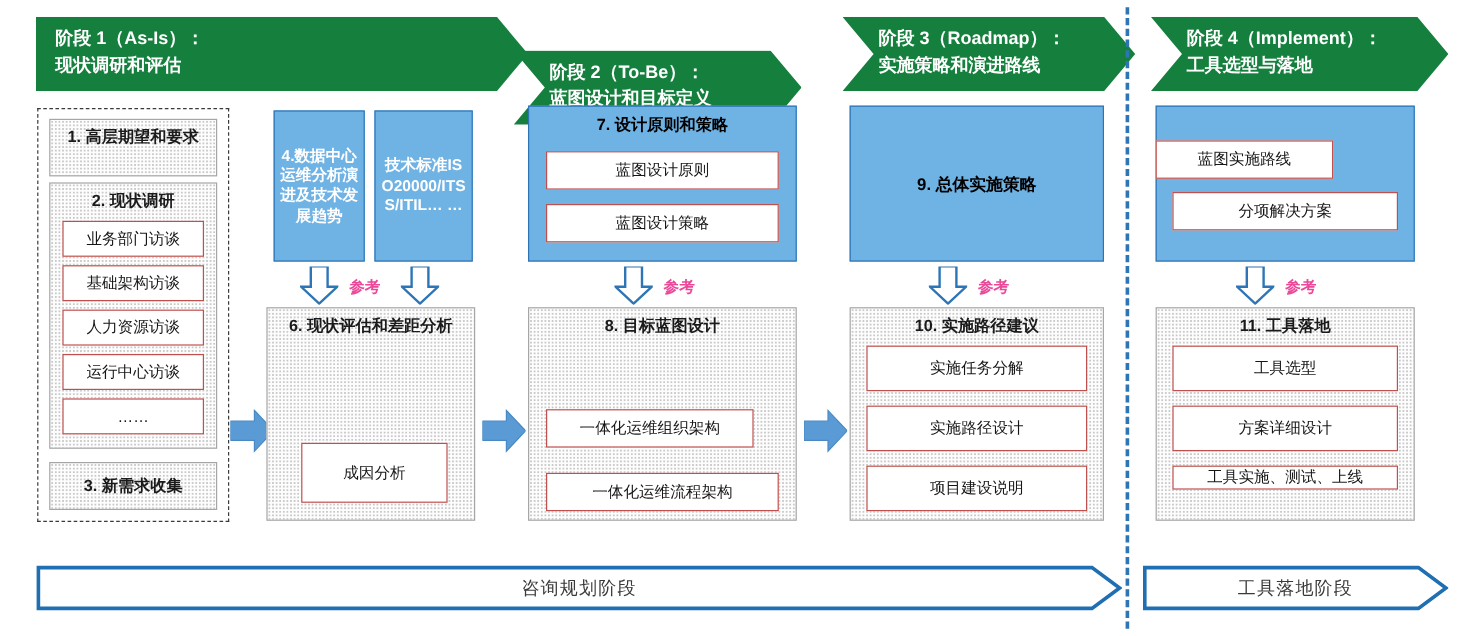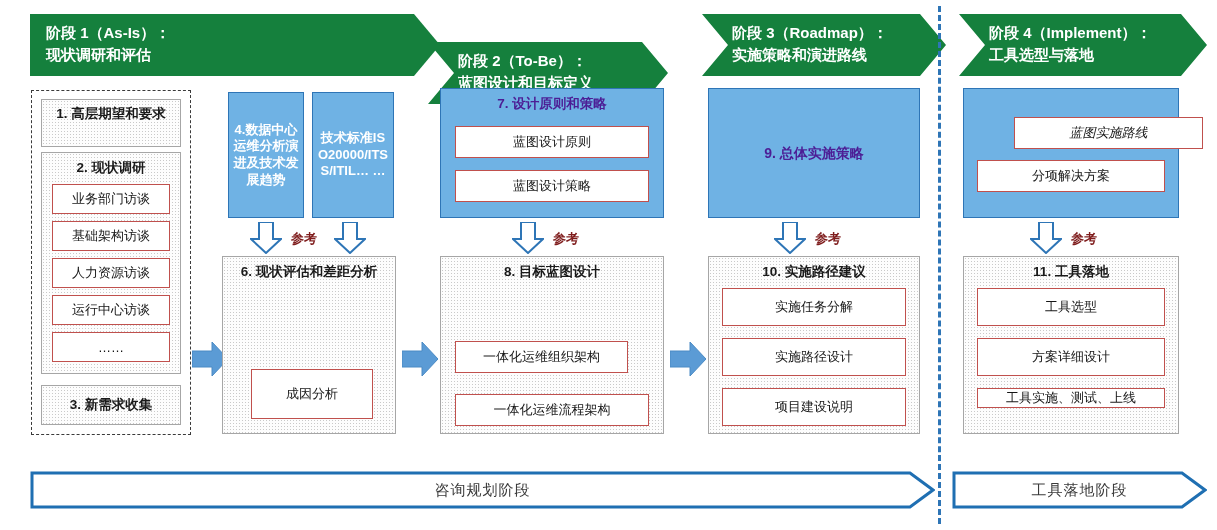--- a/index.html
+++ b/index.html
@@ -49,21 +49,21 @@
   
   .boxtitle {
     position: absolute;
     left: 0; right: 0;
     text-align: center;
     font-weight: bold;
     font-size: 13.5px;
     color: #1a1a1a;
     line-height: 1.25;
   }
-  .boxtitle.white { color: #4c1d95; }
+  .boxtitle.white { color: #000000; }
 
   
   .item {
     position: absolute;
     background: #ffffff;
     border: 1px solid #C0504D;
     display: flex;
     align-items: center;
     justify-content: center;
     font-size: 13px;
@@ -89,21 +89,21 @@
     word-break: break-all;
   }
 
   
   .rightarrow { position: absolute; }
   .downarrow  { position: absolute; }
   .reflabel {
     position: absolute;
     font-weight: bold;
     font-size: 13px;
-    color: #7f1d1d;
+    color: #ec4899;
     white-space: nowrap;
   }
 
   
   .banner {
     position: absolute;
     display: flex;
     align-items: center;
     justify-content: center;
     font-size: 15px;
@@ -238,21 +238,21 @@
   <div class="reflabel" style="left:815px; top:230px;">参考</div>
 
   <div class="dotbox" style="left:708px; top:256px; width:212px; height:178px;">
     <div class="boxtitle" style="top:7px;">10. 实施路径建议</div>
   </div>
   <div class="item" style="left:722px; top:288px; width:184px; height:38px;">实施任务分解</div>
   <div class="item" style="left:722px; top:338px; width:184px; height:38px;">实施路径设计</div>
   <div class="item" style="left:722px; top:388px; width:184px; height:38px;">项目建设说明</div>
 
   <div class="bluebox" style="left:963px; top:88px; width:216px; height:130px;"></div>
-  <div class="item" style="left:1014px; top:117px; width:189px; height:32px;font-style:italic;">蓝图实施路线</div>
+  <div class="item" style="left:963px; top:117px; width:148px; height:32px;">蓝图实施路线</div>
   <div class="item" style="left:977px; top:160px; width:188px; height:32px;">分项解决方案</div>
 
   <div class="downarrow" style="left:1030px; top:222px; width:32px; height:32px;">
     <svg width="32" height="32" viewBox="0 0 32 32">
       <polygon points="9,0 23,0 23,17 31,17 16,31 1,17 9,17" fill="#ffffff" stroke="#2E75B6" stroke-width="2"></polygon>
     </svg>
   </div>
   <div class="reflabel" style="left:1071px; top:230px;">参考</div>
 
   <div class="dotbox" style="left:963px; top:256px; width:216px; height:178px;">

